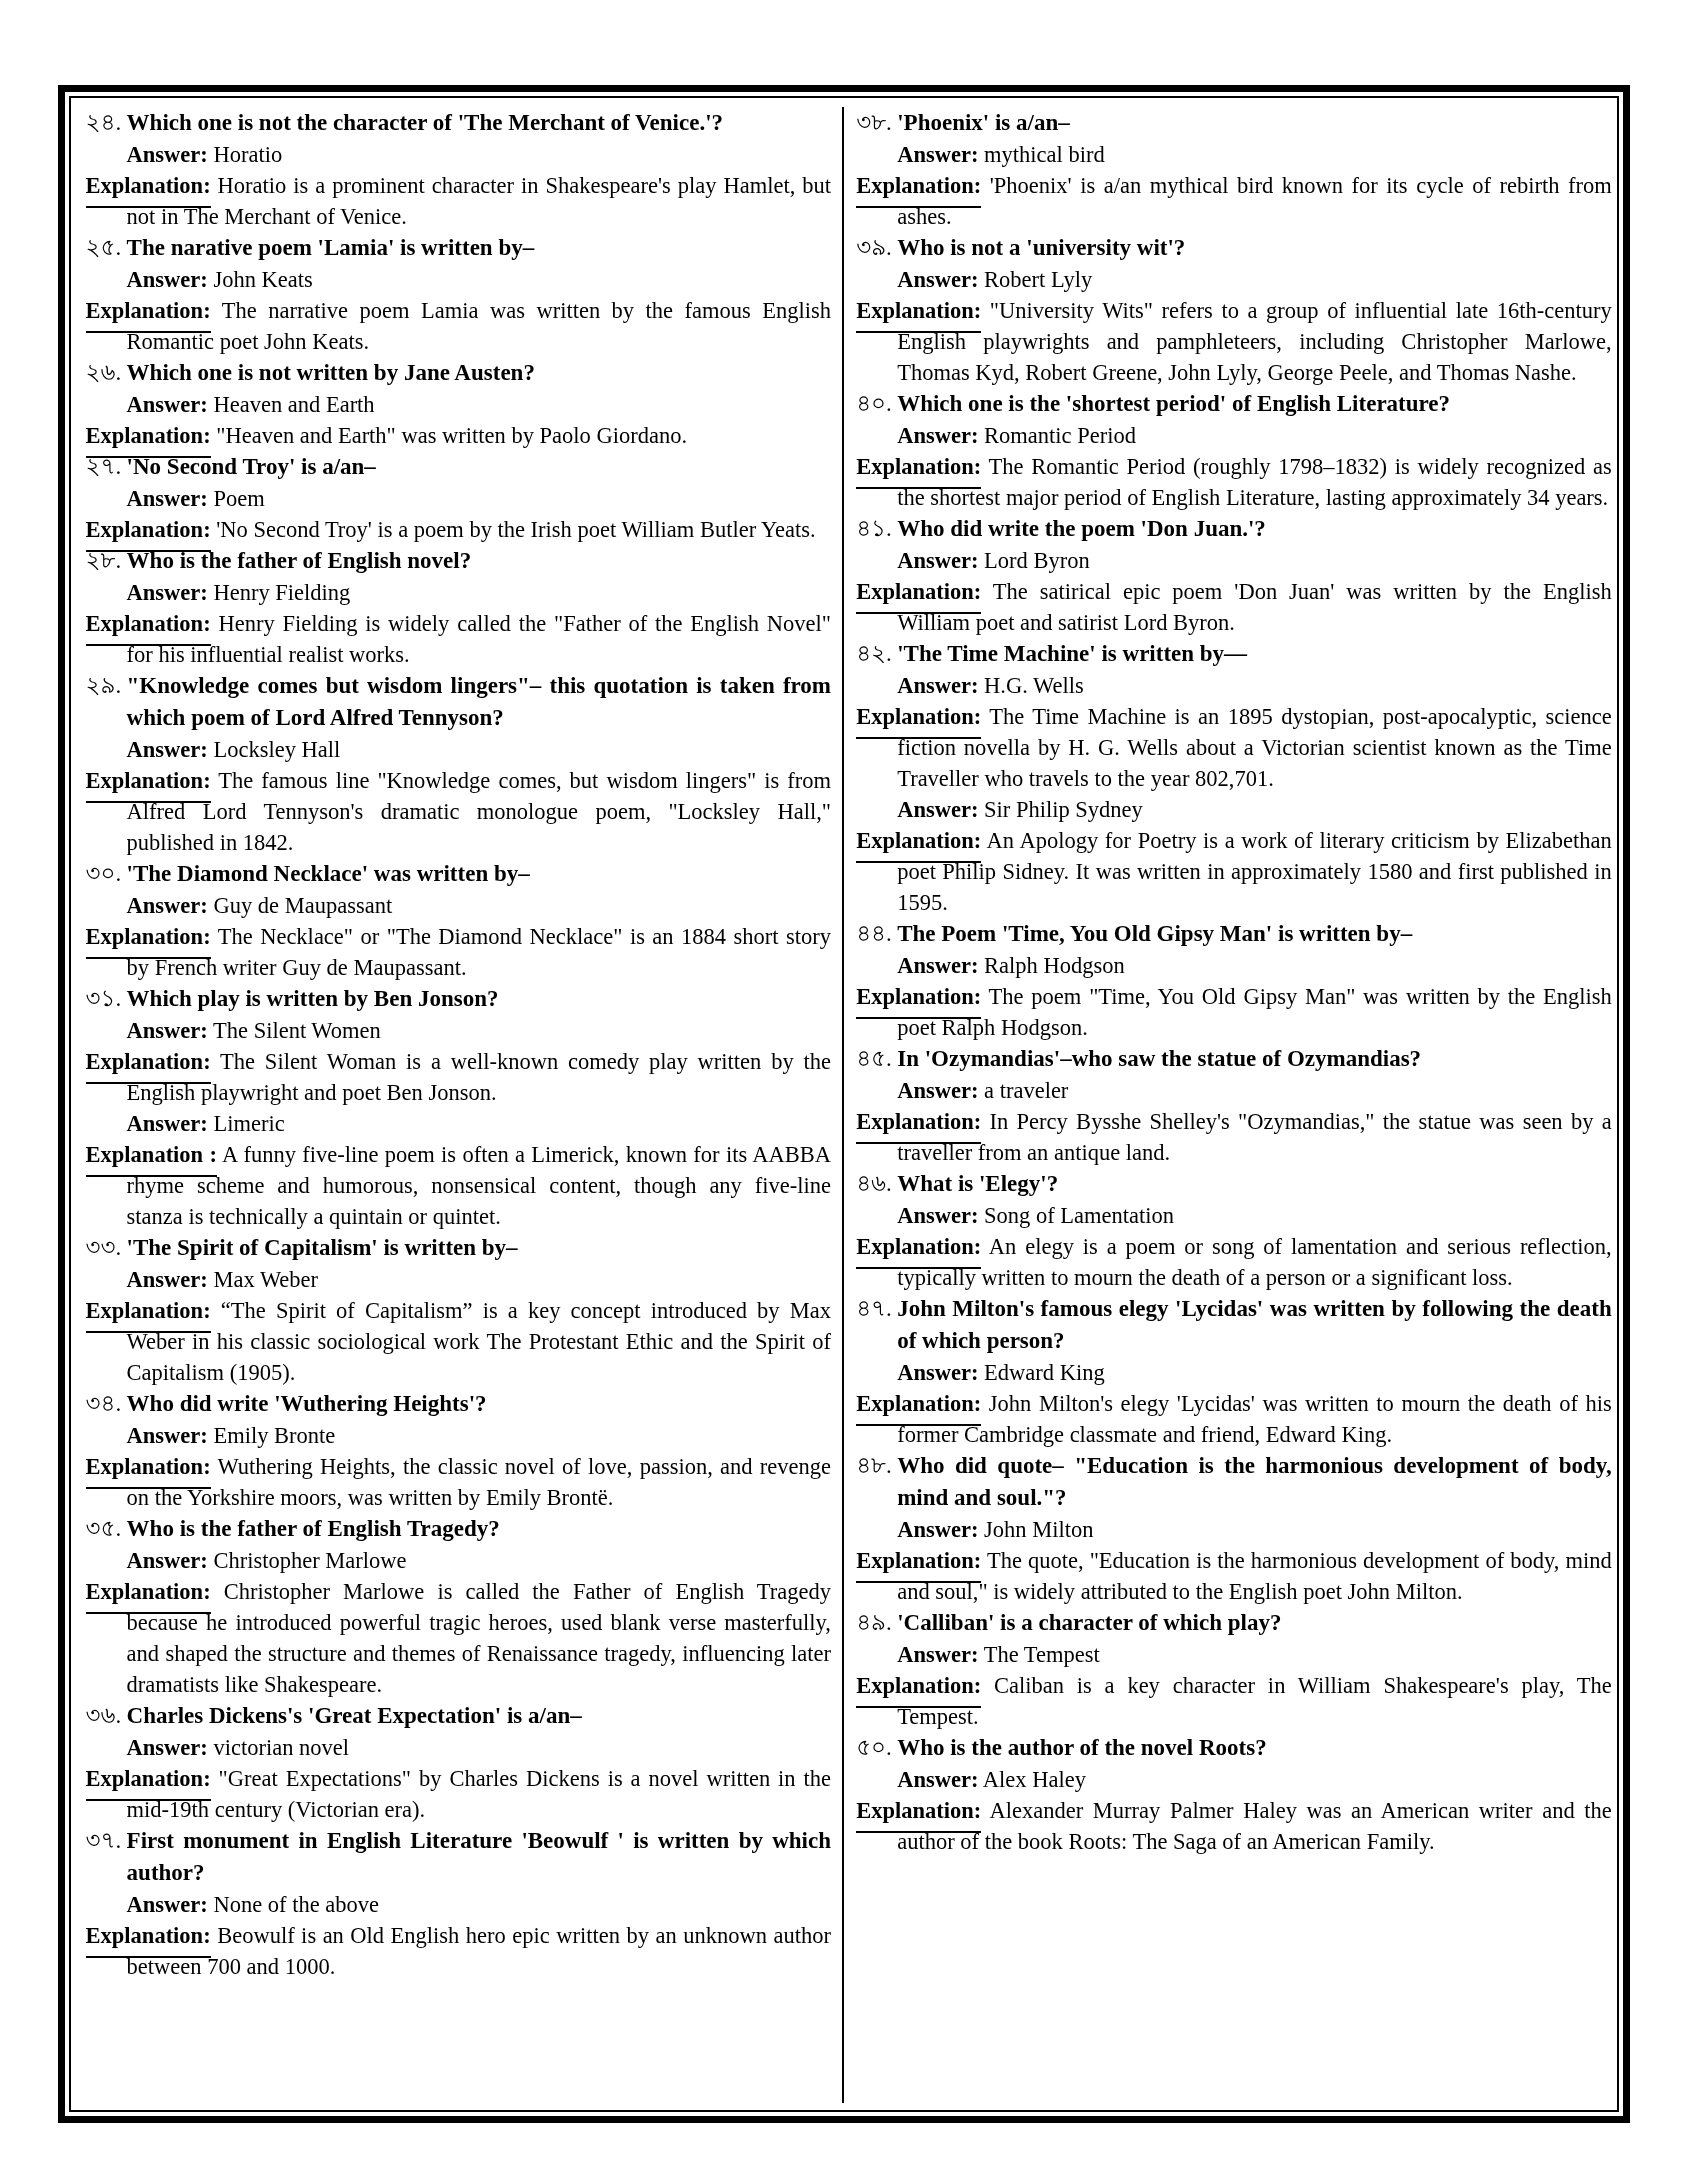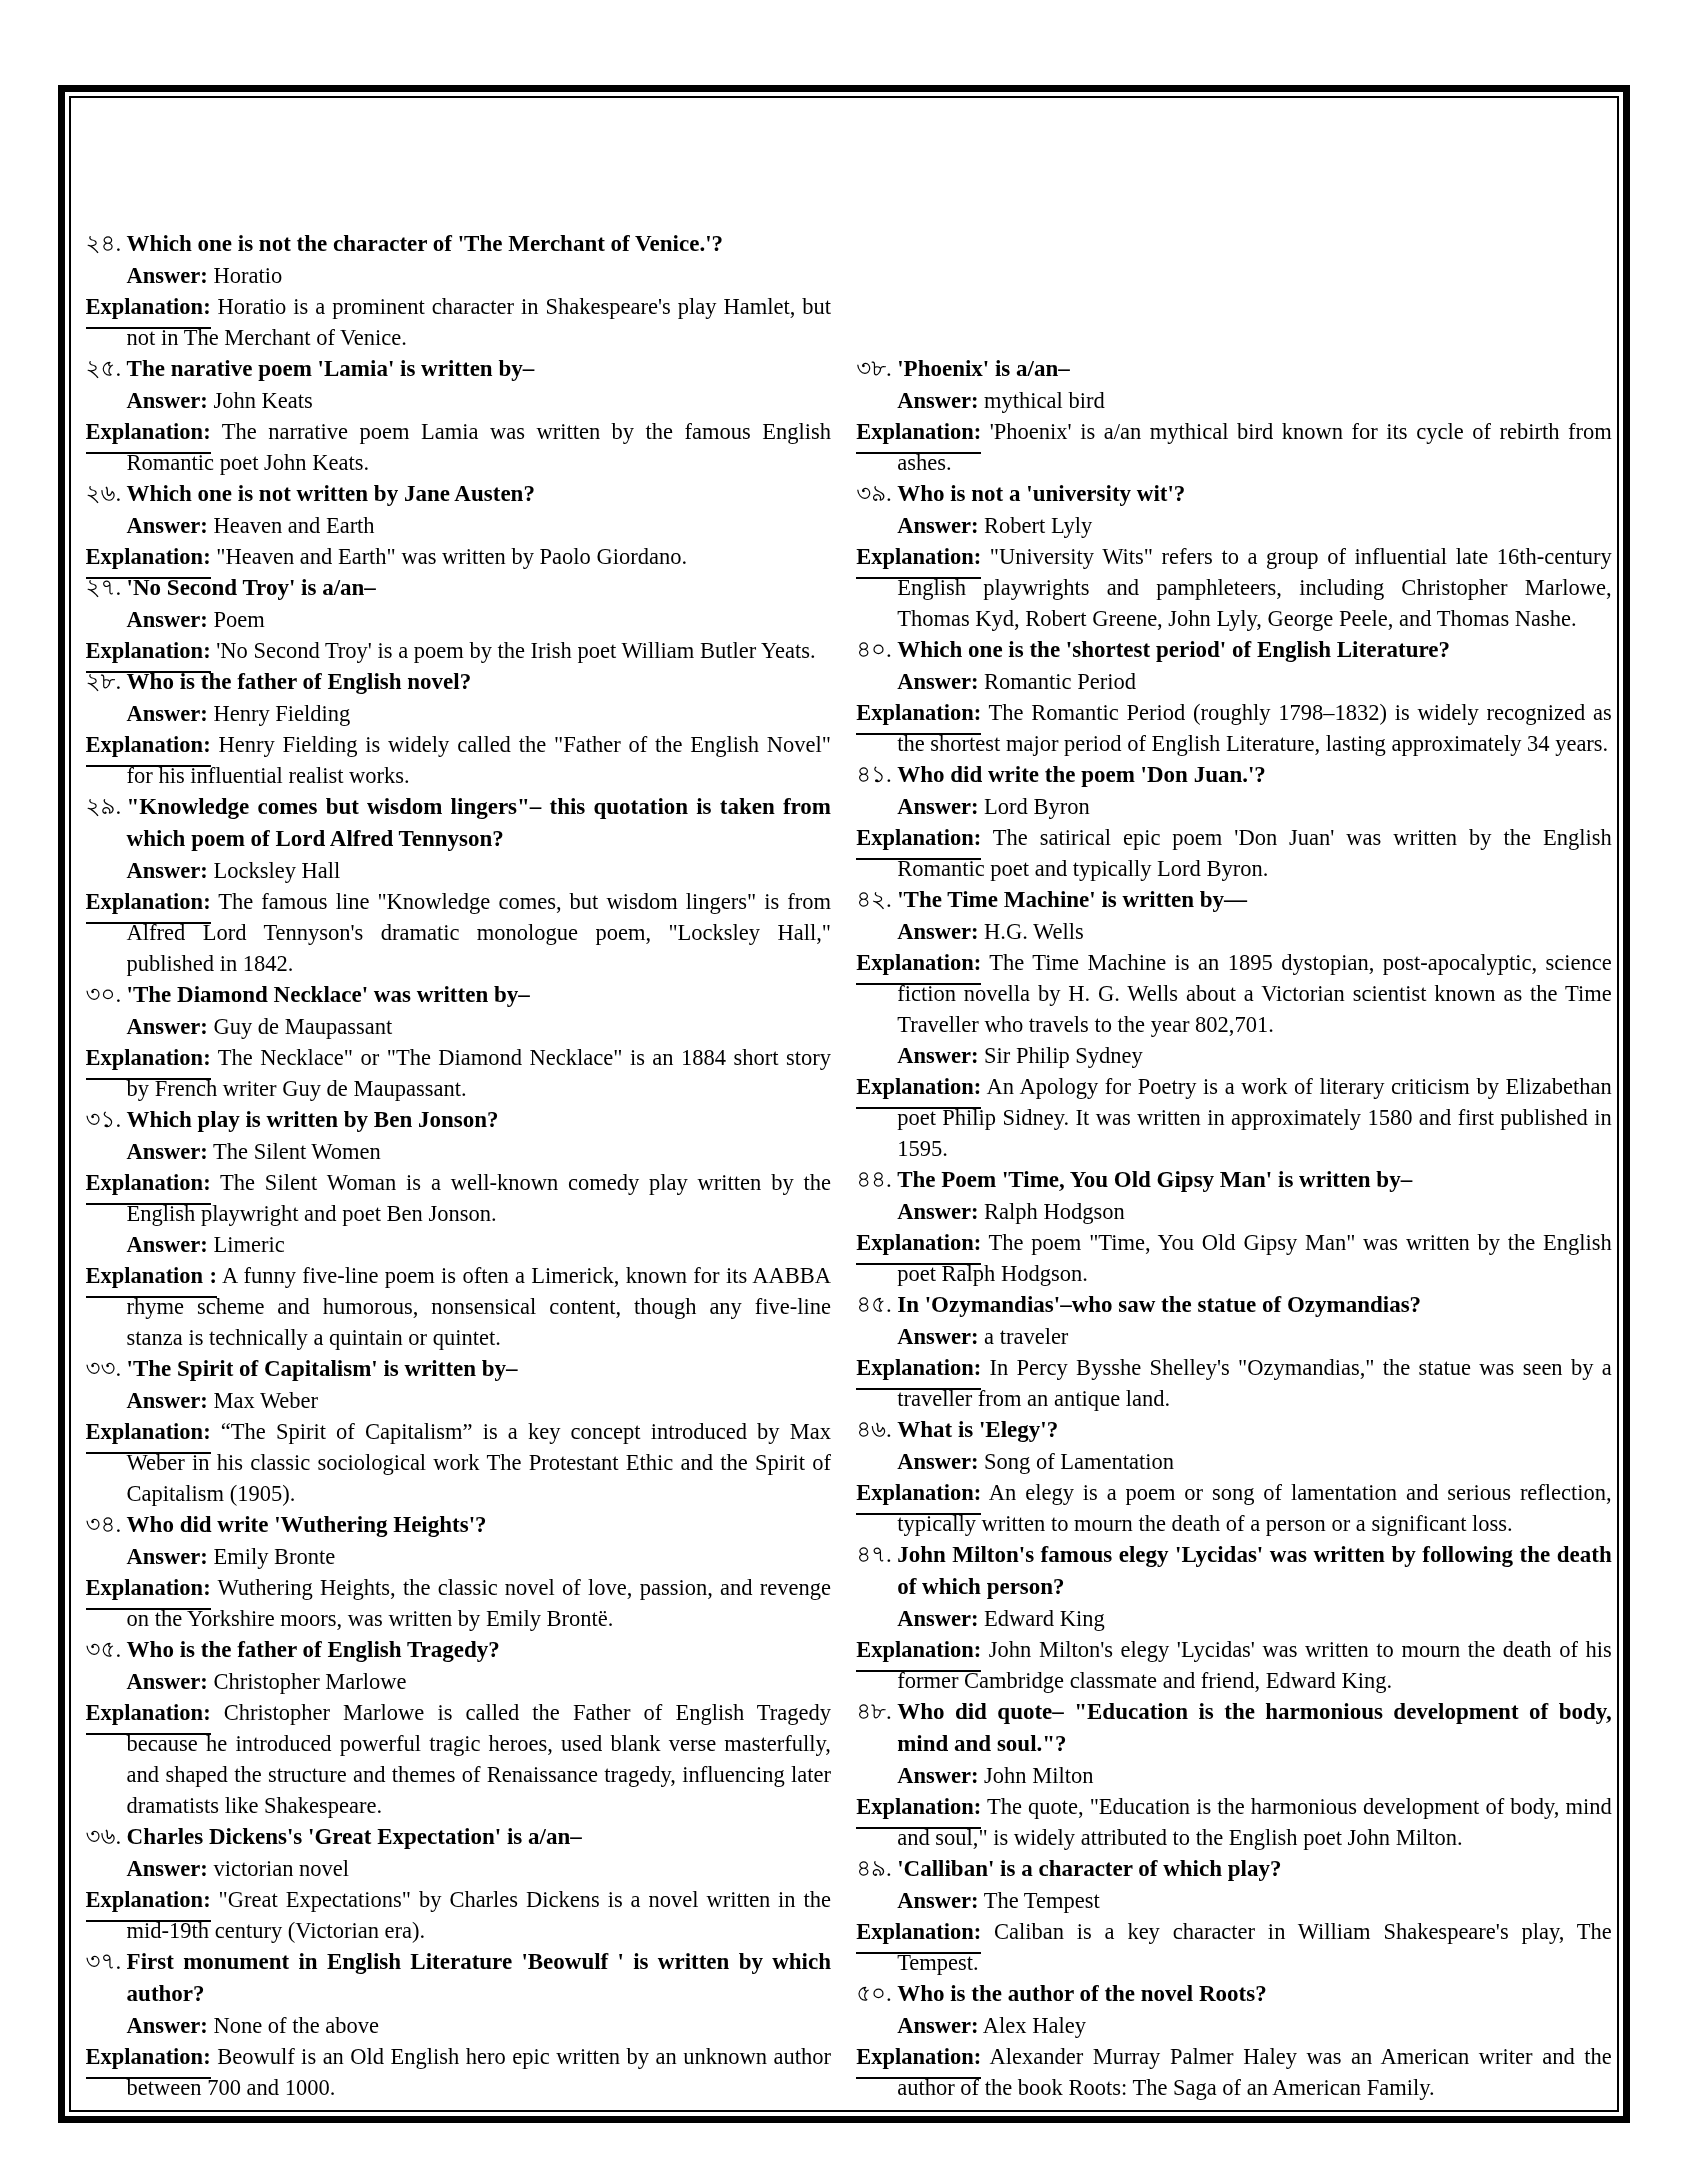--- a/index.html
+++ b/index.html
@@ -15,21 +15,21 @@
     width:1572px; height:2038px;
     border:7.3px solid #000; box-sizing:border-box;
     background:#ffffff;
   }
   .frame-inner{
     position:absolute; inset:4px;
     border:2.6px solid #000; box-sizing:border-box;
     padding:9.3px 5.3px 6.6px 14.6px;
     overflow:hidden;
   }
-  .columns{display:flex; height:100%; box-sizing:border-box;align-items:flex-end;}
+  .columns{display:flex; height:100%; box-sizing:border-box;}
   .column{box-sizing:border-box; overflow:hidden;}
   .column-left{width:756px; padding-right:10.6px; flex:none;}
   .divider{width:2.6px; background:#000; flex:none;}
   .column-right{flex:1; padding-left:12px;}
 
   .qa{margin:0;}
   .question{
     position:relative; padding-left:41px;
     font-weight:bold; font-size:23px; line-height:32px;
     text-align:justify;
@@ -267,21 +267,21 @@
   </div>
 
   <div class="qa">
     <div class="question">
       <span class="qnum">৪১.</span><span class="qtext">Who did write the poem 'Don Juan.'?</span>
     </div>
     <div class="answer">
       <span class="lbl">Answer:</span> <span>Lord Byron</span>
     </div>
     <div class="explanation">
-      <span class="lbl">Explanation:</span> <span>The satirical epic poem 'Don Juan' was written by the English Romantic poet and typically Lord Byron.</span>
+      <span class="lbl">Explanation:</span> <span>The satirical epic poem 'Don Juan' was written by the English William poet and satirist Lord Byron.</span>
     </div>
   </div>
 
   <div class="qa">
     <div class="question">
       <span class="qnum">৪২.</span><span class="qtext">'The Time Machine' is written by—</span>
     </div>
     <div class="answer">
       <span class="lbl">Answer:</span> <span>H.G. Wells</span>
     </div>

